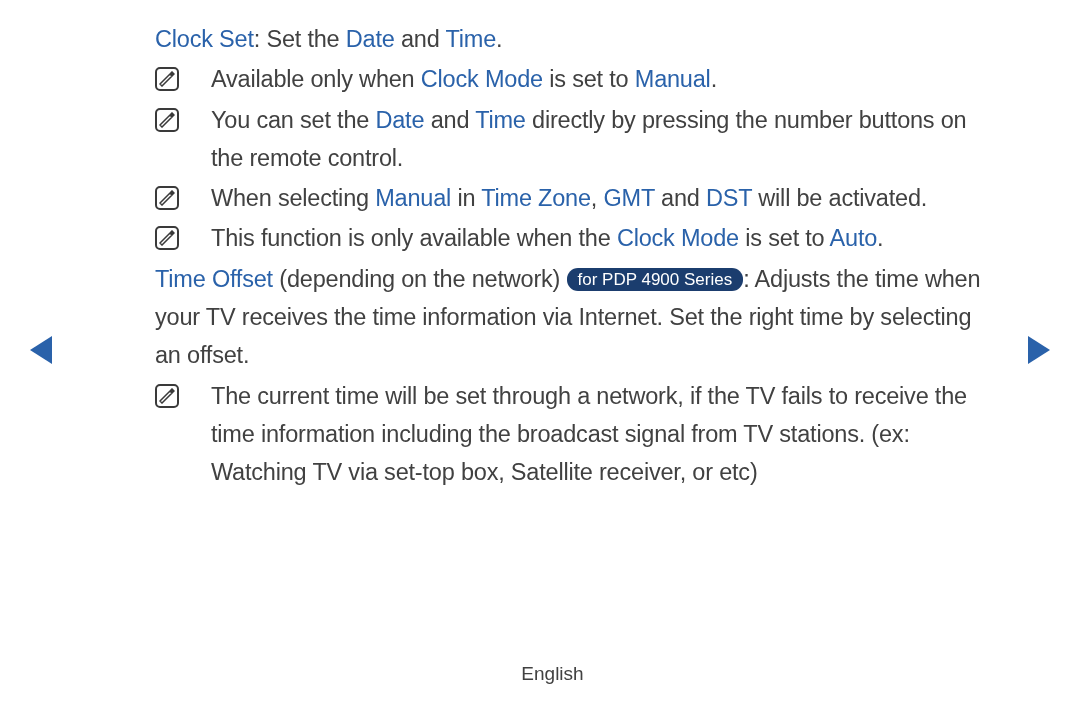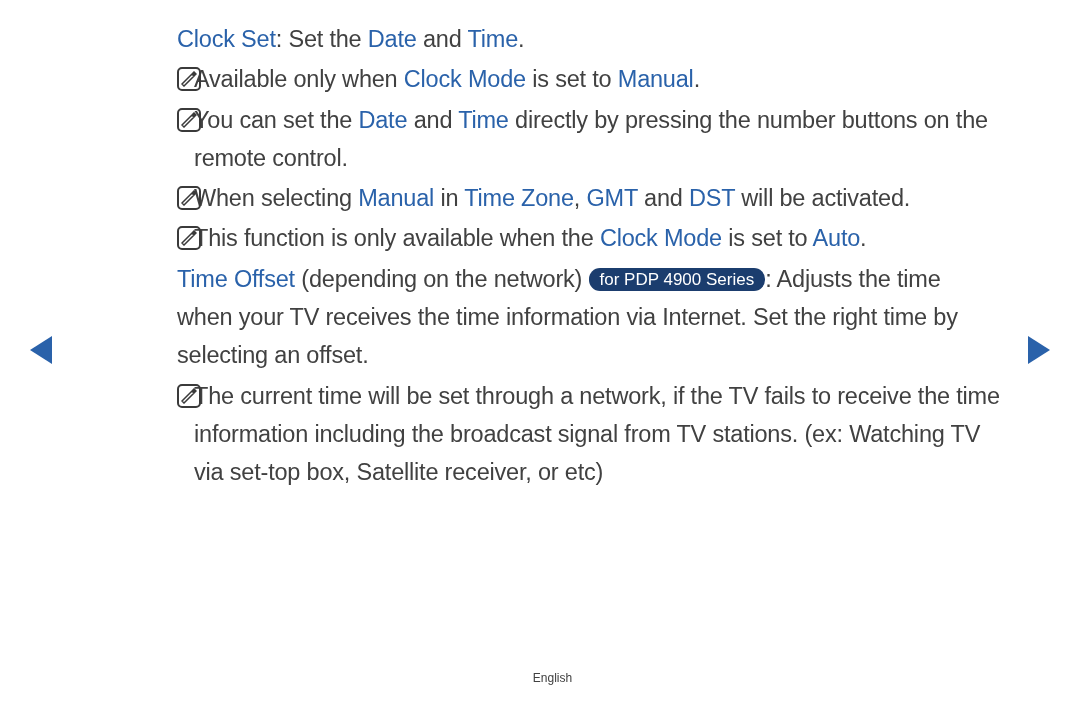--- a/index.html
+++ b/index.html
@@ -8,28 +8,27 @@
     position: relative;
     width: 1080px;
     height: 705px;
     padding: 20px 80px 0 155px;
   }
   .content {
     font-size: 23.5px;
     line-height: 1.63;
     color: #414141;
     letter-spacing: -0.2px;
-    margin-left: 22px;
   }
   .blue { color: #2a62aa; }
   .para { margin-bottom: 2px; }
   .section { position: relative; margin-bottom: 2px; }
   .note {
     position: relative;
-    padding-left: 17px;
+    padding-left: 56px;
     margin-bottom: 2px;
   }
   .note-icon {
     position: absolute;
     left: 0;
     top: 7px;
     width: 24px;
     height: 24px;
     border: 2px solid #3a3a3a;
     border-radius: 5px;
@@ -68,21 +67,21 @@
     border-top: 14px solid transparent;
     border-bottom: 14px solid transparent;
     border-left: 22px solid #2a62aa;
   }
   .footer {
     position: absolute;
     bottom: 20px;
     left: 0;
     width: 1080px;
     text-align: center;
-    font-size: 12px;
+    font-size: 19px;
     color: #414141;
     padding-left: 25px;
   }
 </style>
 </head>
 <body>
 
 <div class="page">
 
   <div class="nav-arrow nav-left"></div>

